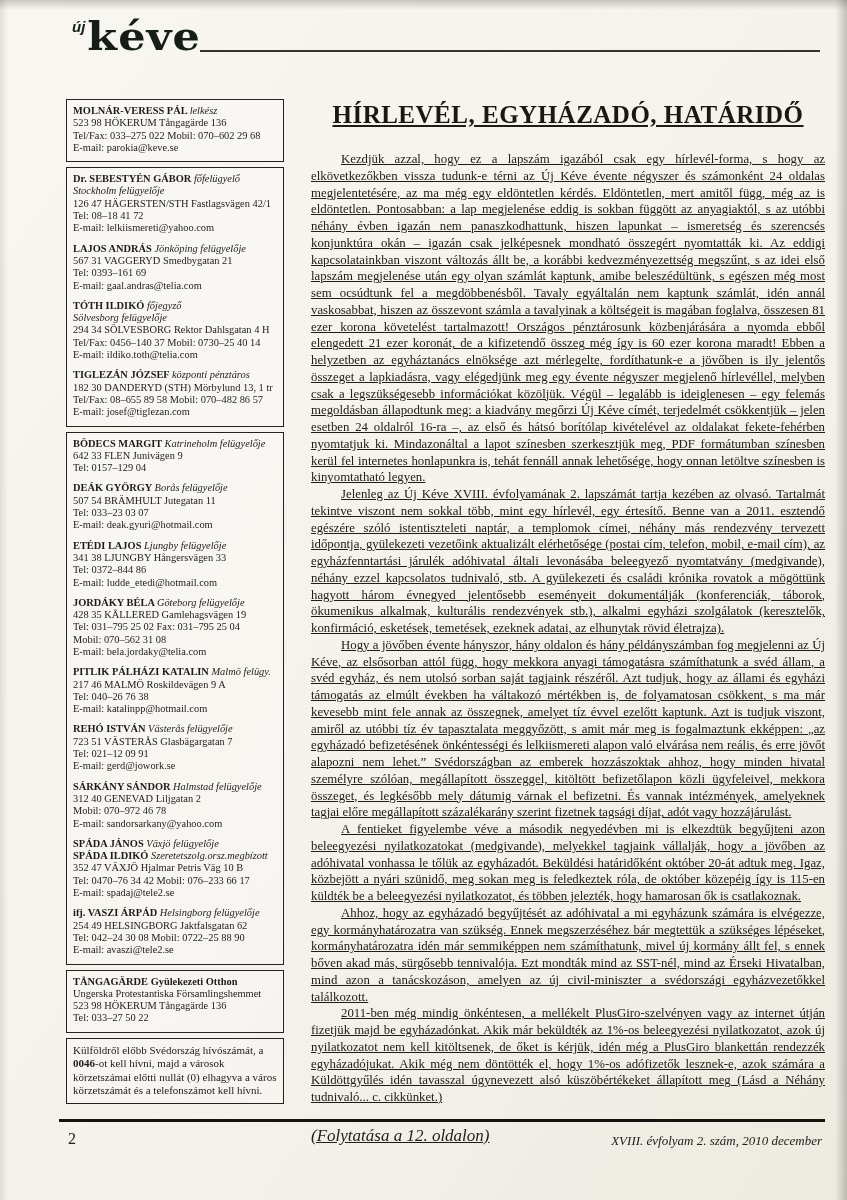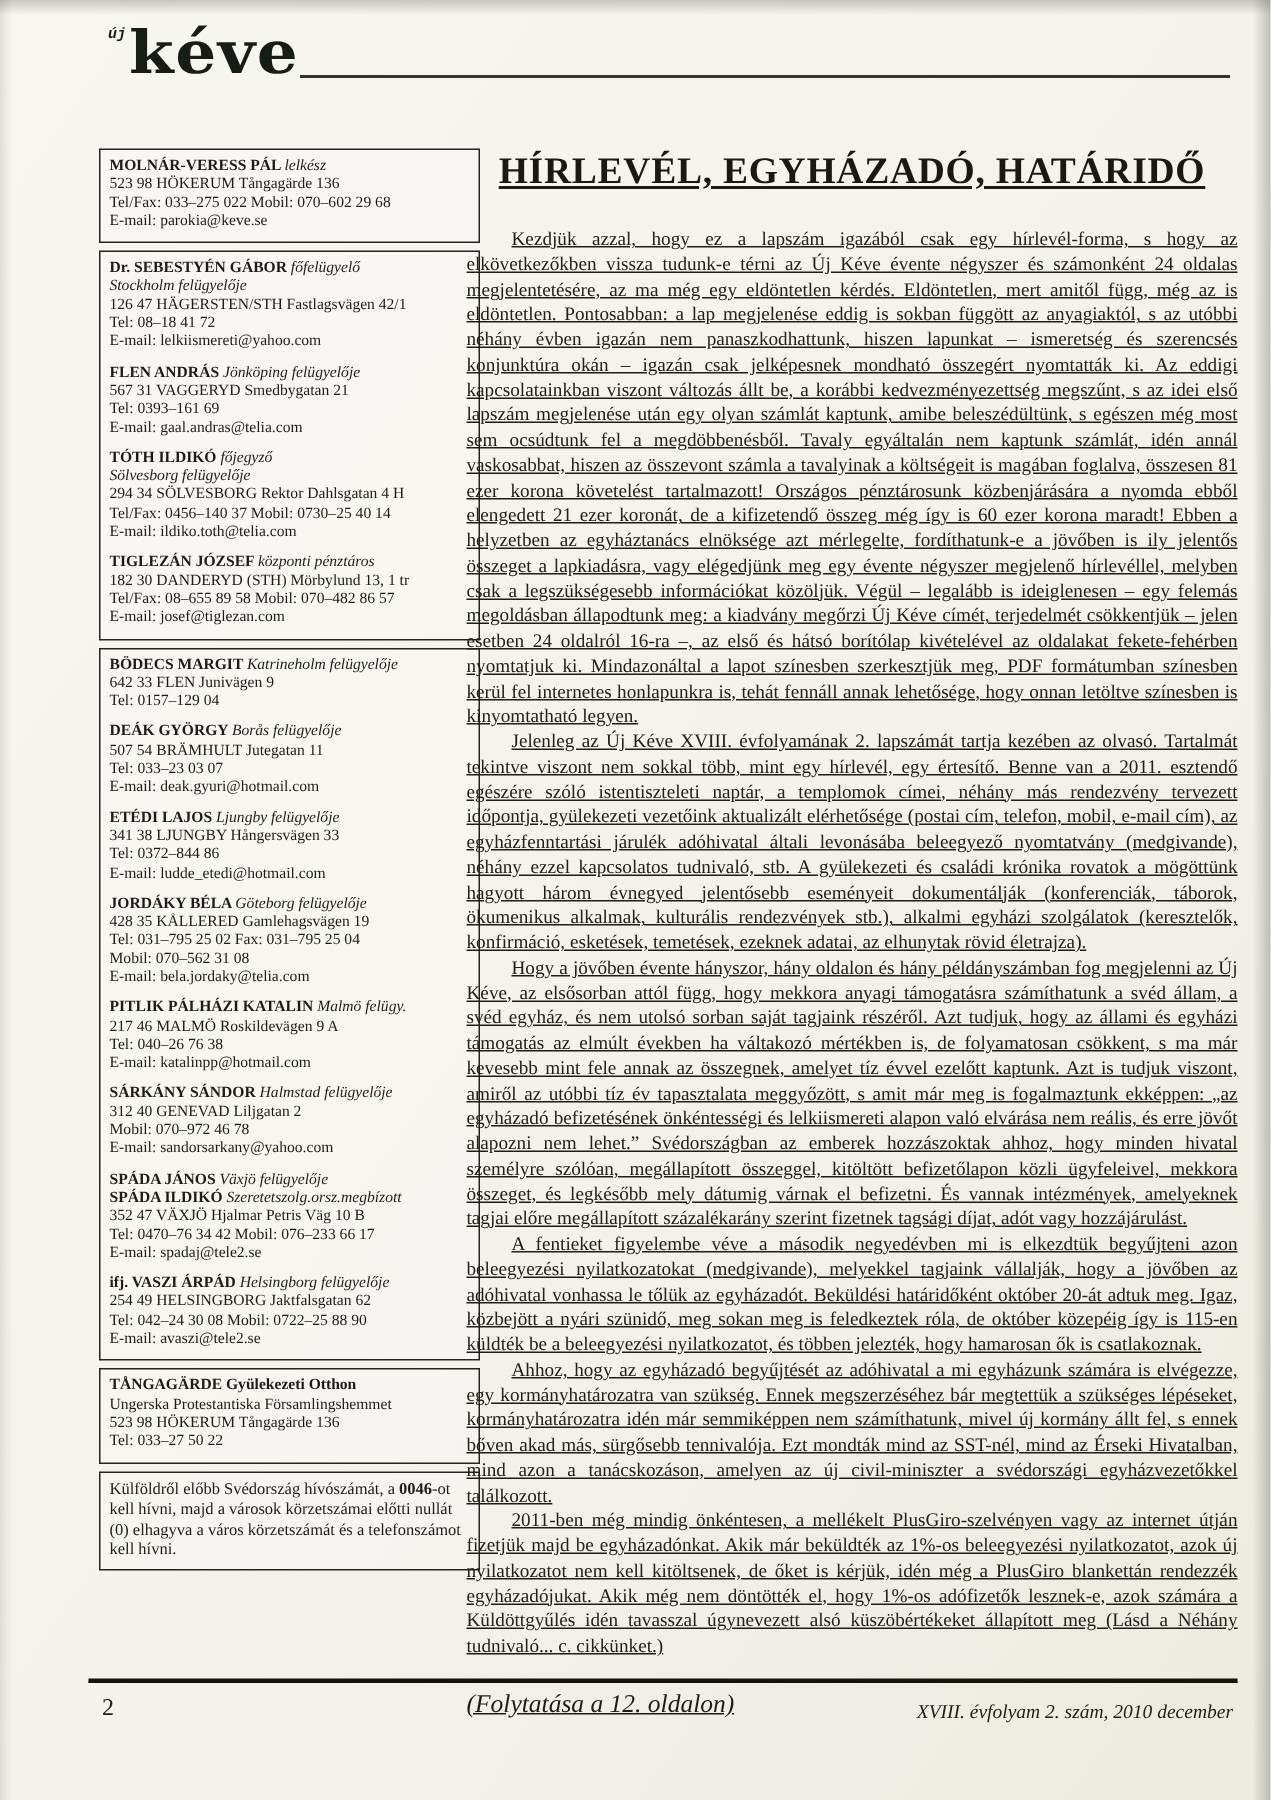--- a/index.html
+++ b/index.html
@@ -17,34 +17,34 @@
     background:linear-gradient(to bottom,rgba(60,60,55,.25),rgba(0,0,0,0));}
   .scan-edge-right{position:absolute;right:0;top:0;width:12px;height:100%;
     background:linear-gradient(to left,rgba(60,60,55,.28),rgba(0,0,0,0));}
   .scan-edge-left{position:absolute;left:0;top:0;width:8px;height:100%;
     background:linear-gradient(to right,rgba(60,60,55,.12),rgba(0,0,0,0));}
 
   
   .masthead{position:absolute;left:72px;top:16px;height:46px;}
   .logo{display:flex;align-items:flex-start;}
   .logo-small{
-    font-family:Liberation Mono, monospace;font-weight:bold;font-style:italic;
-    font-size:10px;color:#161d16;margin-top:2px;margin-right:2px;letter-spacing:0;
+    font-family:Liberation Sans, sans-serif;font-weight:bold;font-style:italic;
+    font-size:15px;color:#161d16;margin-top:2px;margin-right:2px;letter-spacing:0;
   }
   .logo-large{
     font-family:"DejaVu Serif",serif;font-weight:bold;
     font-size:43px;line-height:40px;color:#161d16;letter-spacing:1px;
     transform:scaleY(.92);
   }
   .masthead-rule{
     position:absolute;left:200px;top:50px;width:620px;height:2px;background:#35332d;
   }
 
   
-  .sidebar{position:absolute;left:66px;top:99px;width:254px;}
+  .sidebar{position:absolute;left:66px;top:99px;width:218px;}
   .sb-box{
     border:1.5px solid #24231f;background:rgba(255,255,255,.25);
     padding:5px 6px 3px 6px;margin-bottom:5px;
     font-size:10.4px;line-height:12.3px;
   }
   .sb-entry{margin-bottom:8px;}
   .sb-entry:last-child{margin-bottom:4px;}
   .sb-head{}
   .sb-name{font-weight:bold;letter-spacing:0;}
   .sb-role{font-style:italic;}
@@ -112,21 +112,21 @@
         </div>
         <div class="sb-box">
           <div class="sb-entry">
             <div class="sb-head"><span class="sb-name">Dr. SEBESTYÉN GÁBOR </span><span class="sb-role">főfelügyelő</span></div>
             <div class="sb-sub">Stockholm felügyelője</div>
             <div class="sb-line">126 47 HÄGERSTEN/STH Fastlagsvägen 42/1</div>
             <div class="sb-line">Tel: 08–18 41 72</div>
             <div class="sb-line">E-mail: lelkiismereti@yahoo.com</div>
           </div>
           <div class="sb-entry">
-            <div class="sb-head"><span class="sb-name">FLEN ANDRÁS </span><span class="sb-role">Jönköping felügyelője</span></div>
+            <div class="sb-head"><span class="sb-name">LAJOS ANDRÁS </span><span class="sb-role">Jönköping felügyelője</span></div>
             <div class="sb-line">567 31 VAGGERYD Smedbygatan 21</div>
             <div class="sb-line">Tel: 0393–161 69</div>
             <div class="sb-line">E-mail: gaal.andras@telia.com</div>
           </div>
           <div class="sb-entry">
             <div class="sb-head"><span class="sb-name">TÓTH ILDIKÓ </span><span class="sb-role">főjegyző</span></div>
             <div class="sb-sub">Sölvesborg felügyelője</div>
             <div class="sb-line">294 34 SÖLVESBORG Rektor Dahlsgatan 4 H</div>
             <div class="sb-line">Tel/Fax: 0456–140 37 Mobil: 0730–25 40 14</div>
             <div class="sb-line">E-mail: ildiko.toth@telia.com</div>
@@ -161,20 +161,26 @@
             <div class="sb-line">428 35 KÅLLERED Gamlehagsvägen 19</div>
             <div class="sb-line">Tel: 031–795 25 02 Fax: 031–795 25 04</div>
             <div class="sb-line">Mobil: 070–562 31 08</div>
             <div class="sb-line">E-mail: bela.jordaky@telia.com</div>
           </div>
           <div class="sb-entry">
             <div class="sb-head"><span class="sb-name">PITLIK PÁLHÁZI KATALIN </span><span class="sb-role">Malmö felügy.</span></div>
             <div class="sb-line">217 46 MALMÖ Roskildevägen 9 A</div>
             <div class="sb-line">Tel: 040–26 76 38</div>
             <div class="sb-line">E-mail: katalinpp@hotmail.com</div>
+          </div>
+          <div class="sb-entry">
+            <div class="sb-head"><span class="sb-name">REHÓ ISTVÁN </span><span class="sb-role">Västerås felügyelője</span></div>
+            <div class="sb-line">723 51 VÄSTERÅS Glasbägargatan 7</div>
+            <div class="sb-line">Tel: 021–12 09 91</div>
+            <div class="sb-line">E-mail: gerd@jowork.se</div>
           </div>
           <div class="sb-entry">
             <div class="sb-head"><span class="sb-name">SÁRKÁNY SÁNDOR </span><span class="sb-role">Halmstad felügyelője</span></div>
             <div class="sb-line">312 40 GENEVAD Liljgatan 2</div>
             <div class="sb-line">Mobil: 070–972 46 78</div>
             <div class="sb-line">E-mail: sandorsarkany@yahoo.com</div>
           </div>
           <div class="sb-entry">
             <div class="sb-head"><span class="sb-name">SPÁDA JÁNOS </span><span class="sb-role">Växjö felügyelője</span></div>
             <div class="sb-head"><span class="sb-name">SPÁDA ILDIKÓ </span><span class="sb-role">Szeretetszolg.orsz.megbízott</span></div>

